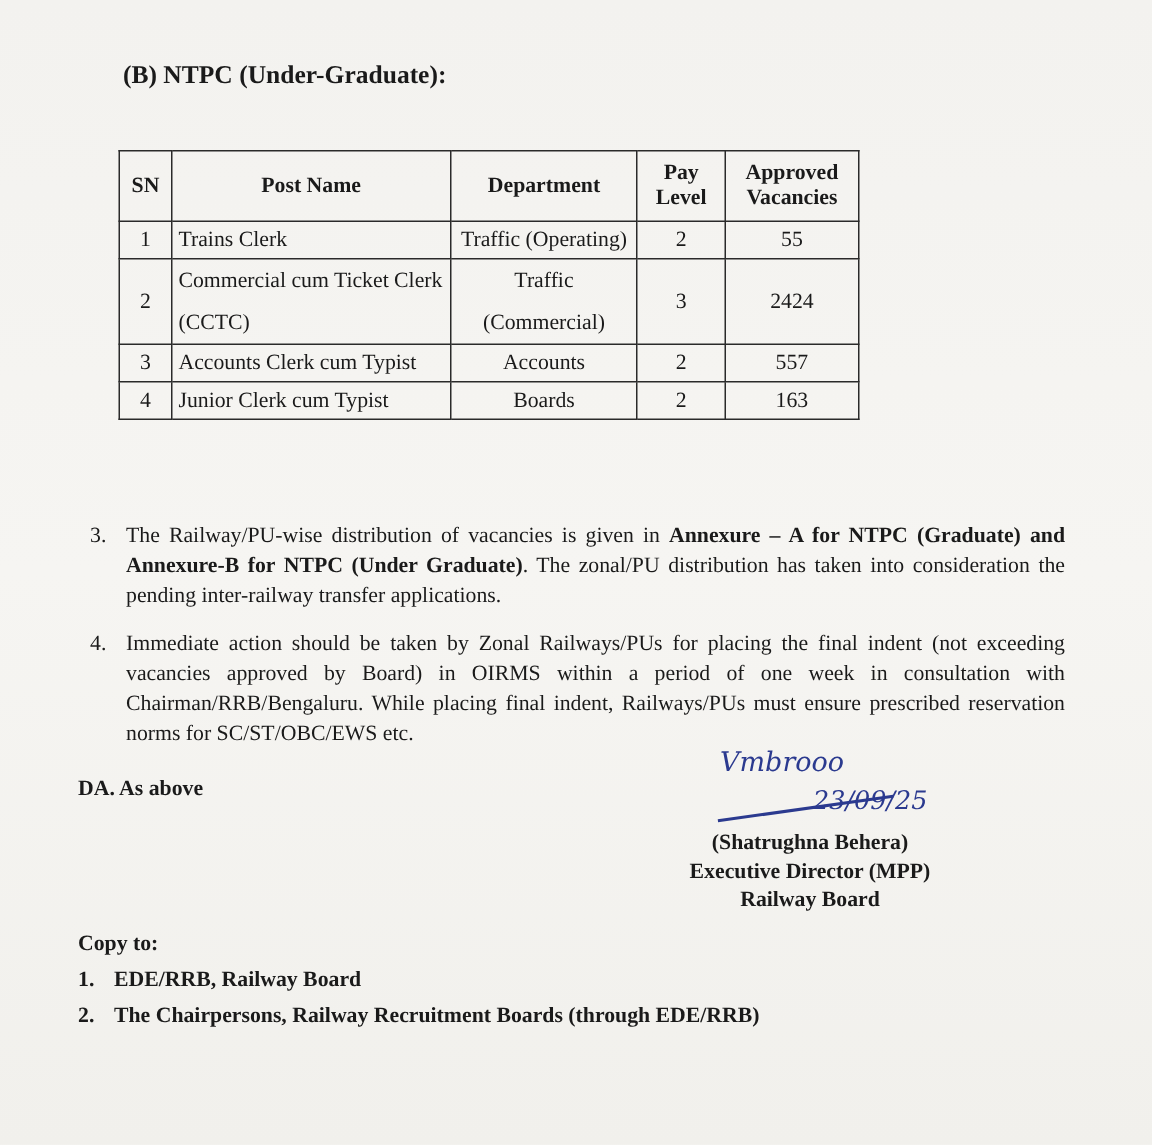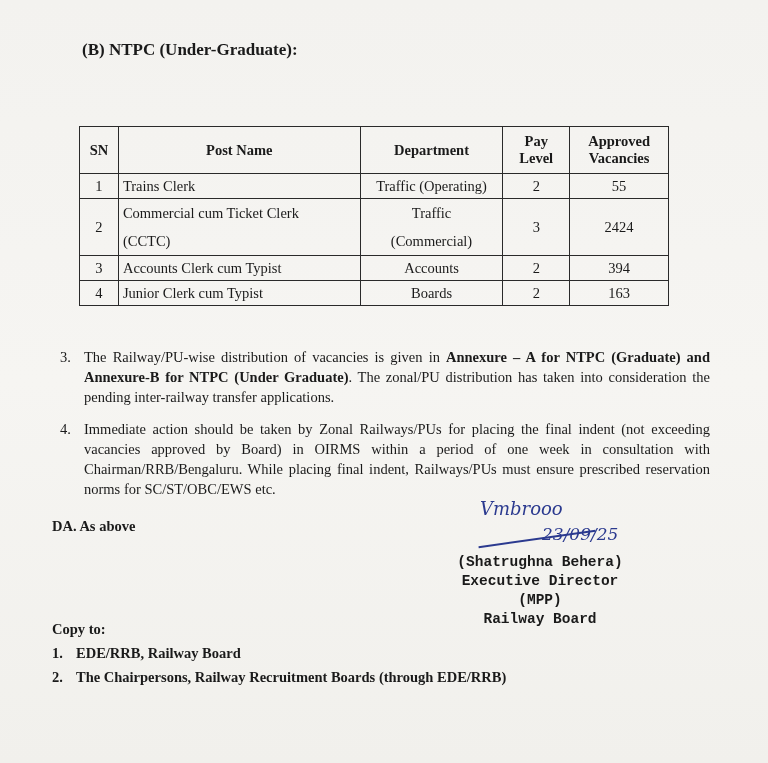--- a/index.html
+++ b/index.html
@@ -7,42 +7,41 @@
     width: 768px; height: 763px; overflow: hidden;
     background: #f4f3f0;
     font-family: "Liberation Serif", "DejaVu Serif", serif;
     color: #1a1a1a;
     position: relative;
   }
   .page { position: absolute; inset: 0; background: linear-gradient(180deg,#f3f2ef 0%,#f6f5f2 50%,#f1f0ec 100%); }
   .heading { position: absolute; left: 82px; top: 40px; font-size: 17px; font-weight: bold; }
   table.vac {
     position: absolute; left: 79px; top: 100px;
-    border-collapse: collapse; width: 590px;
+    border-collapse: collapse; width: 494px;
     font-size: 14.5px;
-    margin-top: 26px;
   }
   table.vac th, table.vac td { border: 1.2px solid #2a2a2a; padding: 0 4px; }
   table.vac th { font-weight: bold; text-align: center; line-height: 17px; }
   table.vac td { line-height: 24px; vertical-align: top; }
   .c-sn { width: 30px; text-align: center; vertical-align: middle !important; }
   .c-post { width: 234px; }
   .c-dept { width: 134px; text-align: center; border-radius: 13px; }
   .c-pay { width: 58px; text-align: center; }
   .c-vac { width: 90px; text-align: center; }
   .bold { font-weight: bold; }
   .para { position: absolute; left: 60px; width: 650px; font-size: 14.5px; line-height: 20px; text-align: justify; }
   .para .num { position: absolute; left: 0; top: 0; }
   .para .txt { margin-left: 24px; }
   .para b { font-weight: bold; }
   .da { position: absolute; left: 52px; top: 518px; font-size: 14.5px; font-weight: bold; }
   .sig-scribble { position: absolute; left: 480px; top: 498px; color: #2b3a8f; font-family: "DejaVu Serif", serif; font-style: italic; font-size: 18px; }
   .sig-date { position: absolute; left: 542px; top: 524px; color: #2b3a8f; font-style: italic; font-size: 17px; font-family: "DejaVu Serif", serif; }
   .sig-line { position: absolute; left: 478px; top: 538px; width: 118px; height: 1.5px; background: #2b3a8f; transform: rotate(-8deg); }
-  .signatory { position: absolute; left: 440px; top: 553px; width: 200px; text-align: center; font-size: 14.5px; font-weight: bold; line-height: 19px; font-family: Liberation Mono, monospace; }
+  .signatory { position: absolute; left: 440px; top: 553px; width: 200px; text-align: center; font-size: 14.5px; font-weight: bold; line-height: 19px; }
   .copy { position: absolute; left: 52px; top: 617px; font-size: 14.5px; font-weight: bold; line-height: 24px; }
   .copy .item { display: flex; }
   .copy .item .n { width: 24px; }
 </style>
 </head>
 <body>
 
 <div class="page">
 
   <div class="heading">(B) NTPC (Under-Graduate):</div>
@@ -70,21 +69,21 @@
         <td class="c-post" style="line-height:28px"><span>Commercial cum Ticket Clerk</span><br><span>(CCTC)</span></td>
         <td class="c-dept" style="line-height:28px"><span>Traffic</span><br><span>(Commercial)</span></td>
         <td class="c-pay" style="vertical-align:middle">3</td>
         <td class="c-vac" style="vertical-align:middle">2424</td>
       </tr>
       <tr>
         <td class="c-sn">3</td>
         <td class="c-post">Accounts Clerk cum Typist</td>
         <td class="c-dept">Accounts</td>
         <td class="c-pay">2</td>
-        <td class="c-vac">394</td>
+        <td class="c-vac">557</td>
       </tr>
       <tr>
         <td class="c-sn">4</td>
         <td class="c-post">Junior Clerk cum Typist</td>
         <td class="c-dept">Boards</td>
         <td class="c-pay">2</td>
         <td class="c-vac">163</td>
       </tr>
     </tbody>
   </table>

